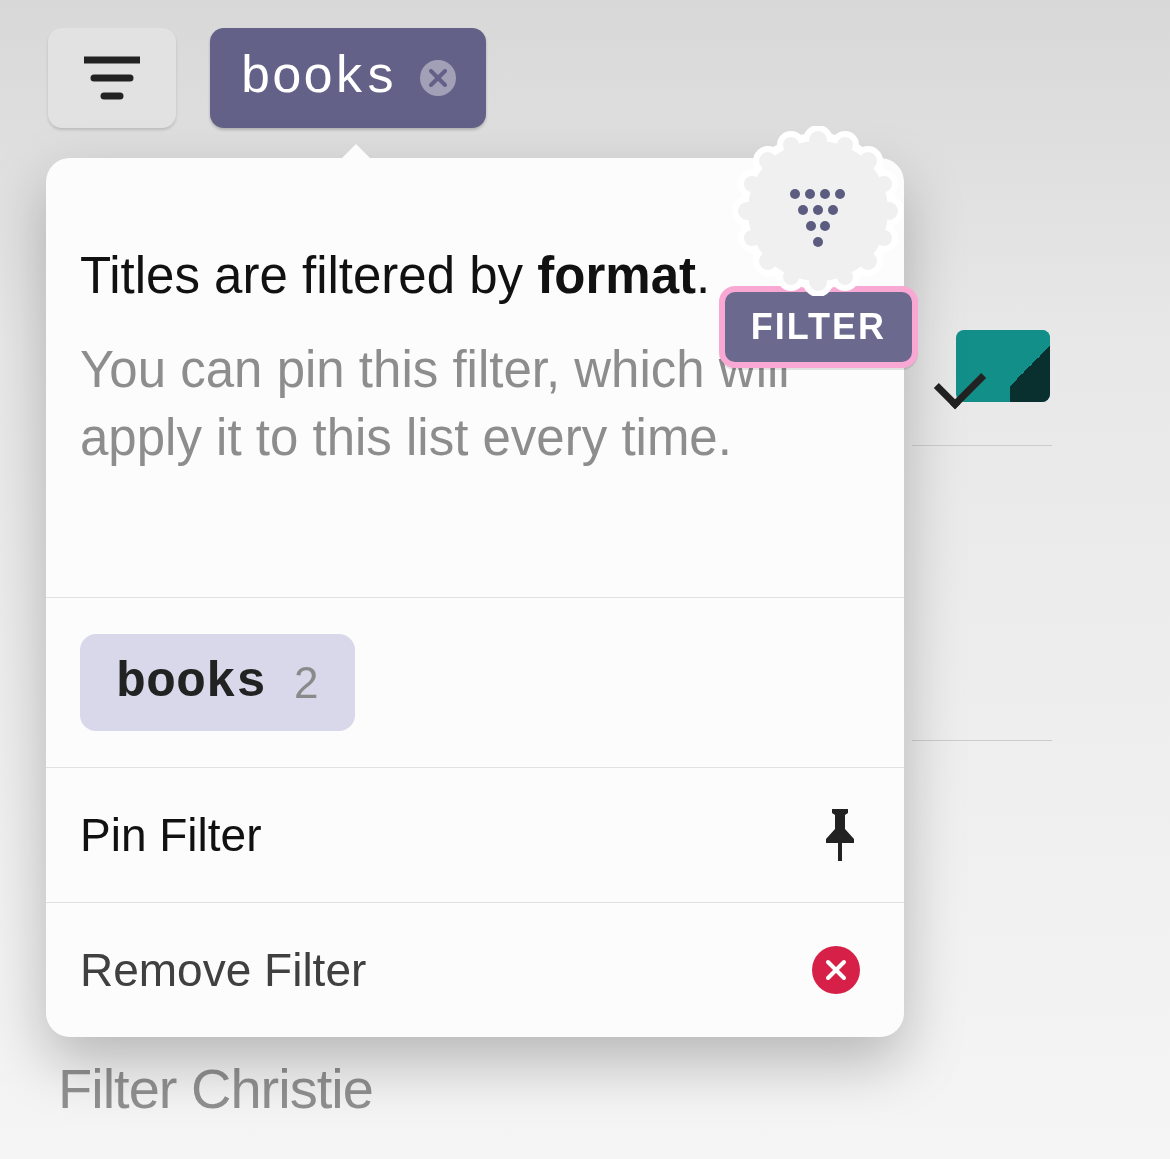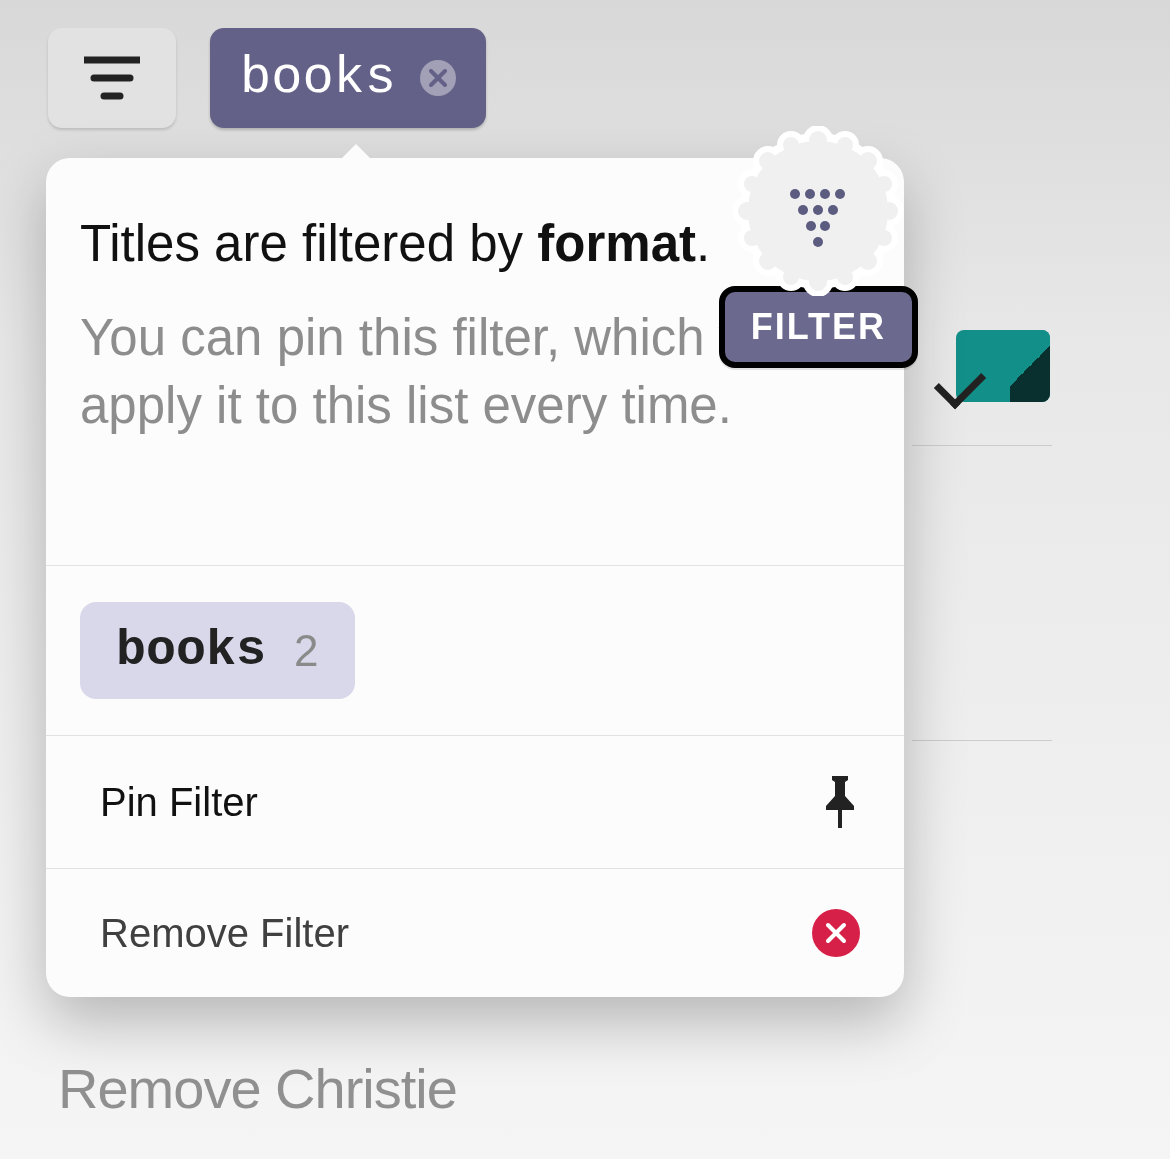--- a/index.html
+++ b/index.html
@@ -120,20 +120,21 @@
       top: -14px;
       left: 292px;
       width: 0; height: 0;
       border-left: 18px solid transparent;
       border-right: 18px solid transparent;
       border-bottom: 18px solid #fcfcfc;
     }
 
     .popover-header {
       padding: 54px 34px 36px 34px;
+      margin-top: 32px;
     }
     .popover-title {
       font-size: 51px;
       color: #111;
       line-height: 1.25;
     }
     .popover-title .strong { font-weight: 700; }
     .popover-desc {
       font-size: 51px;
       color: #8d8d8d;
@@ -167,23 +168,22 @@
       display: flex;
       align-items: center;
       justify-content: space-between;
       padding: 40px 44px 40px 34px;
       border-top: 1px solid #e1e1e1;
     }
     .action-row.last {
       border-radius: 0 0 24px 24px;
     }
     .action-label {
-      font-size: 40px;
+      font-size: 46px;
       color: #111;
-      margin-left: 20px;
     }
     .action-label.danger { color: #404040; }
 
     .pin-icon { width: 40px; height: 52px; color: #222; display:block; }
 
     .remove-icon {
       width: 48px; height: 48px; border-radius: 50%;
       background: #d72048;
       display: flex; align-items: center; justify-content: center;
     }
@@ -201,21 +201,21 @@
     .filter-pill {
       margin-top: -10px;
       background: #6b6a8e;
       color: #fff;
       font-size: 36px;
       font-weight: 600;
       letter-spacing: 2px;
       padding: 14px 26px;
       border-radius: 16px;
       box-shadow: 0 2px 0 rgba(0,0,0,0.1);
-      border: 6px solid #000000;
+      border: 6px solid #f9a8d4;
     }
   </style>
 </head>
 <body>
 
 <div class="topbar">
   <div class="filter-lines-btn">
     <svg viewBox="0 0 56 44">
       <line x1="0" y1="4" x2="56" y2="4" stroke="#222" stroke-width="7" stroke-linecap="round"></line>
       <line x1="10" y1="22" x2="46" y2="22" stroke="#222" stroke-width="7" stroke-linecap="round"></line>
@@ -230,21 +230,21 @@
         <line x1="16" y1="2" x2="2" y2="16" stroke="#636187" stroke-width="4" stroke-linecap="round"></line>
       </svg>
     </span>
   </div>
 </div>
 
 <div class="bg-title"></div>
 <div class="bg-check"></div>
 <div class="bg-row-divider" style="top:445px"></div>
 <div class="bg-row-divider" style="top:740px"></div>
-<div class="bg-author">Remove Christie</div>
+<div class="bg-author">Filter Christie</div>
 
 <div class="popover">
   <div class="popover-header">
     <div class="popover-title">
       <span>Titles are filtered by </span><span class="strong">format</span><span>.</span>
     </div>
     <div class="popover-desc">You can pin this filter, which will apply it to this list every time.</div>
   </div>
 
   <div style="height:90px"></div>

